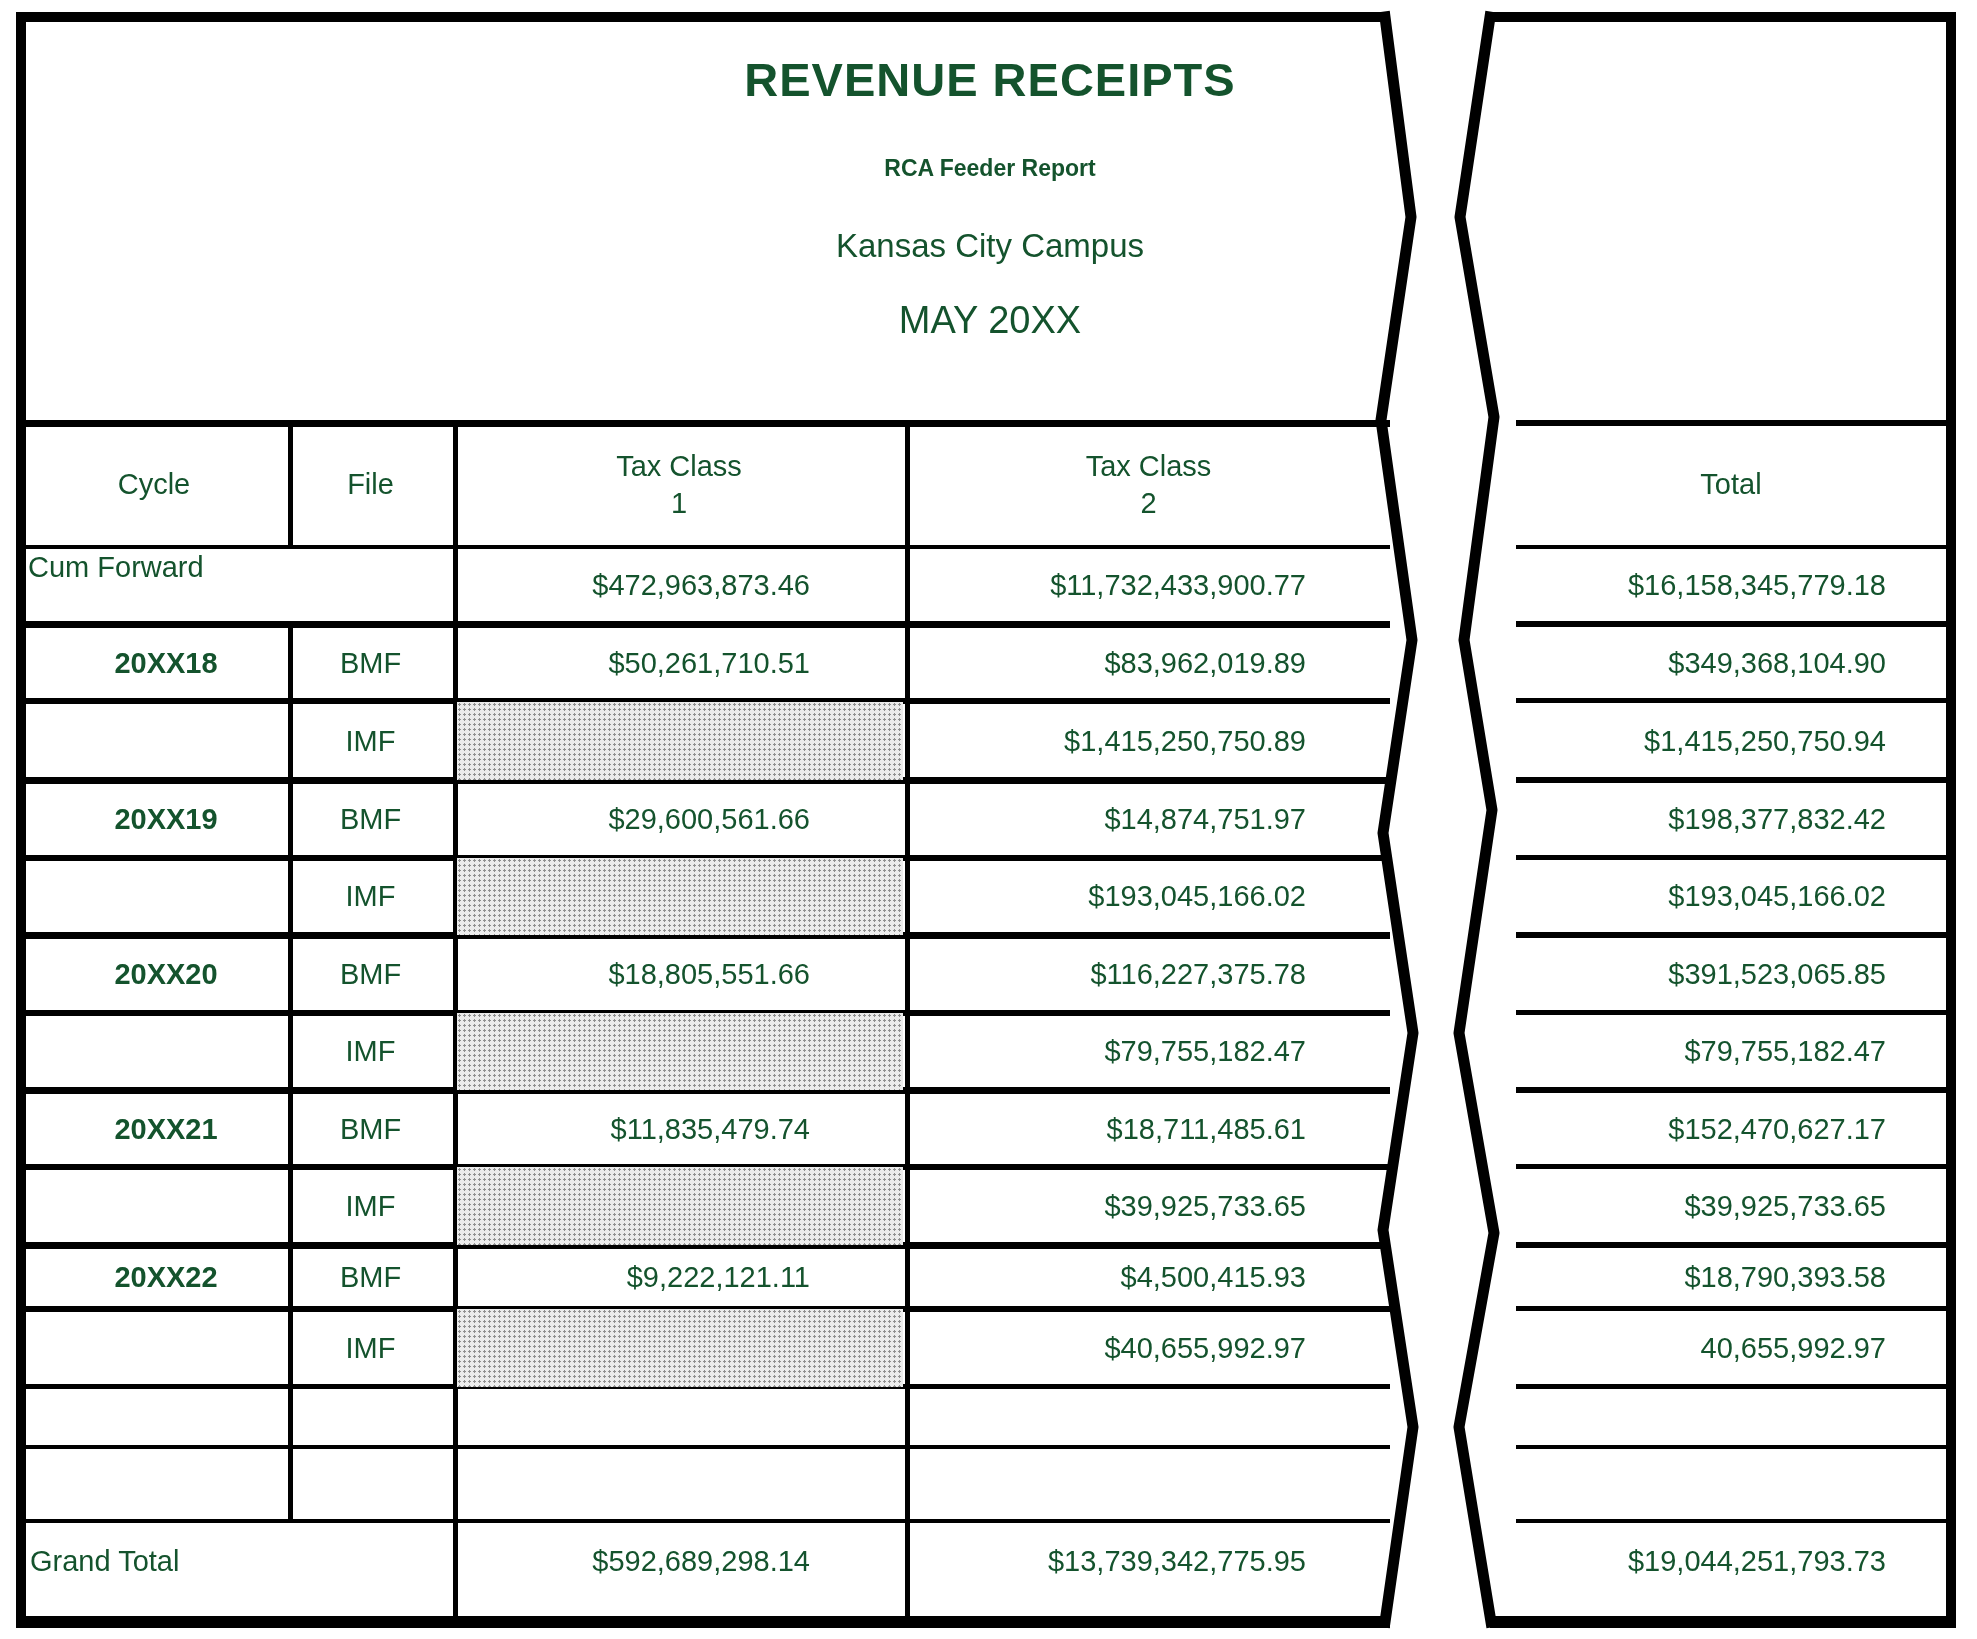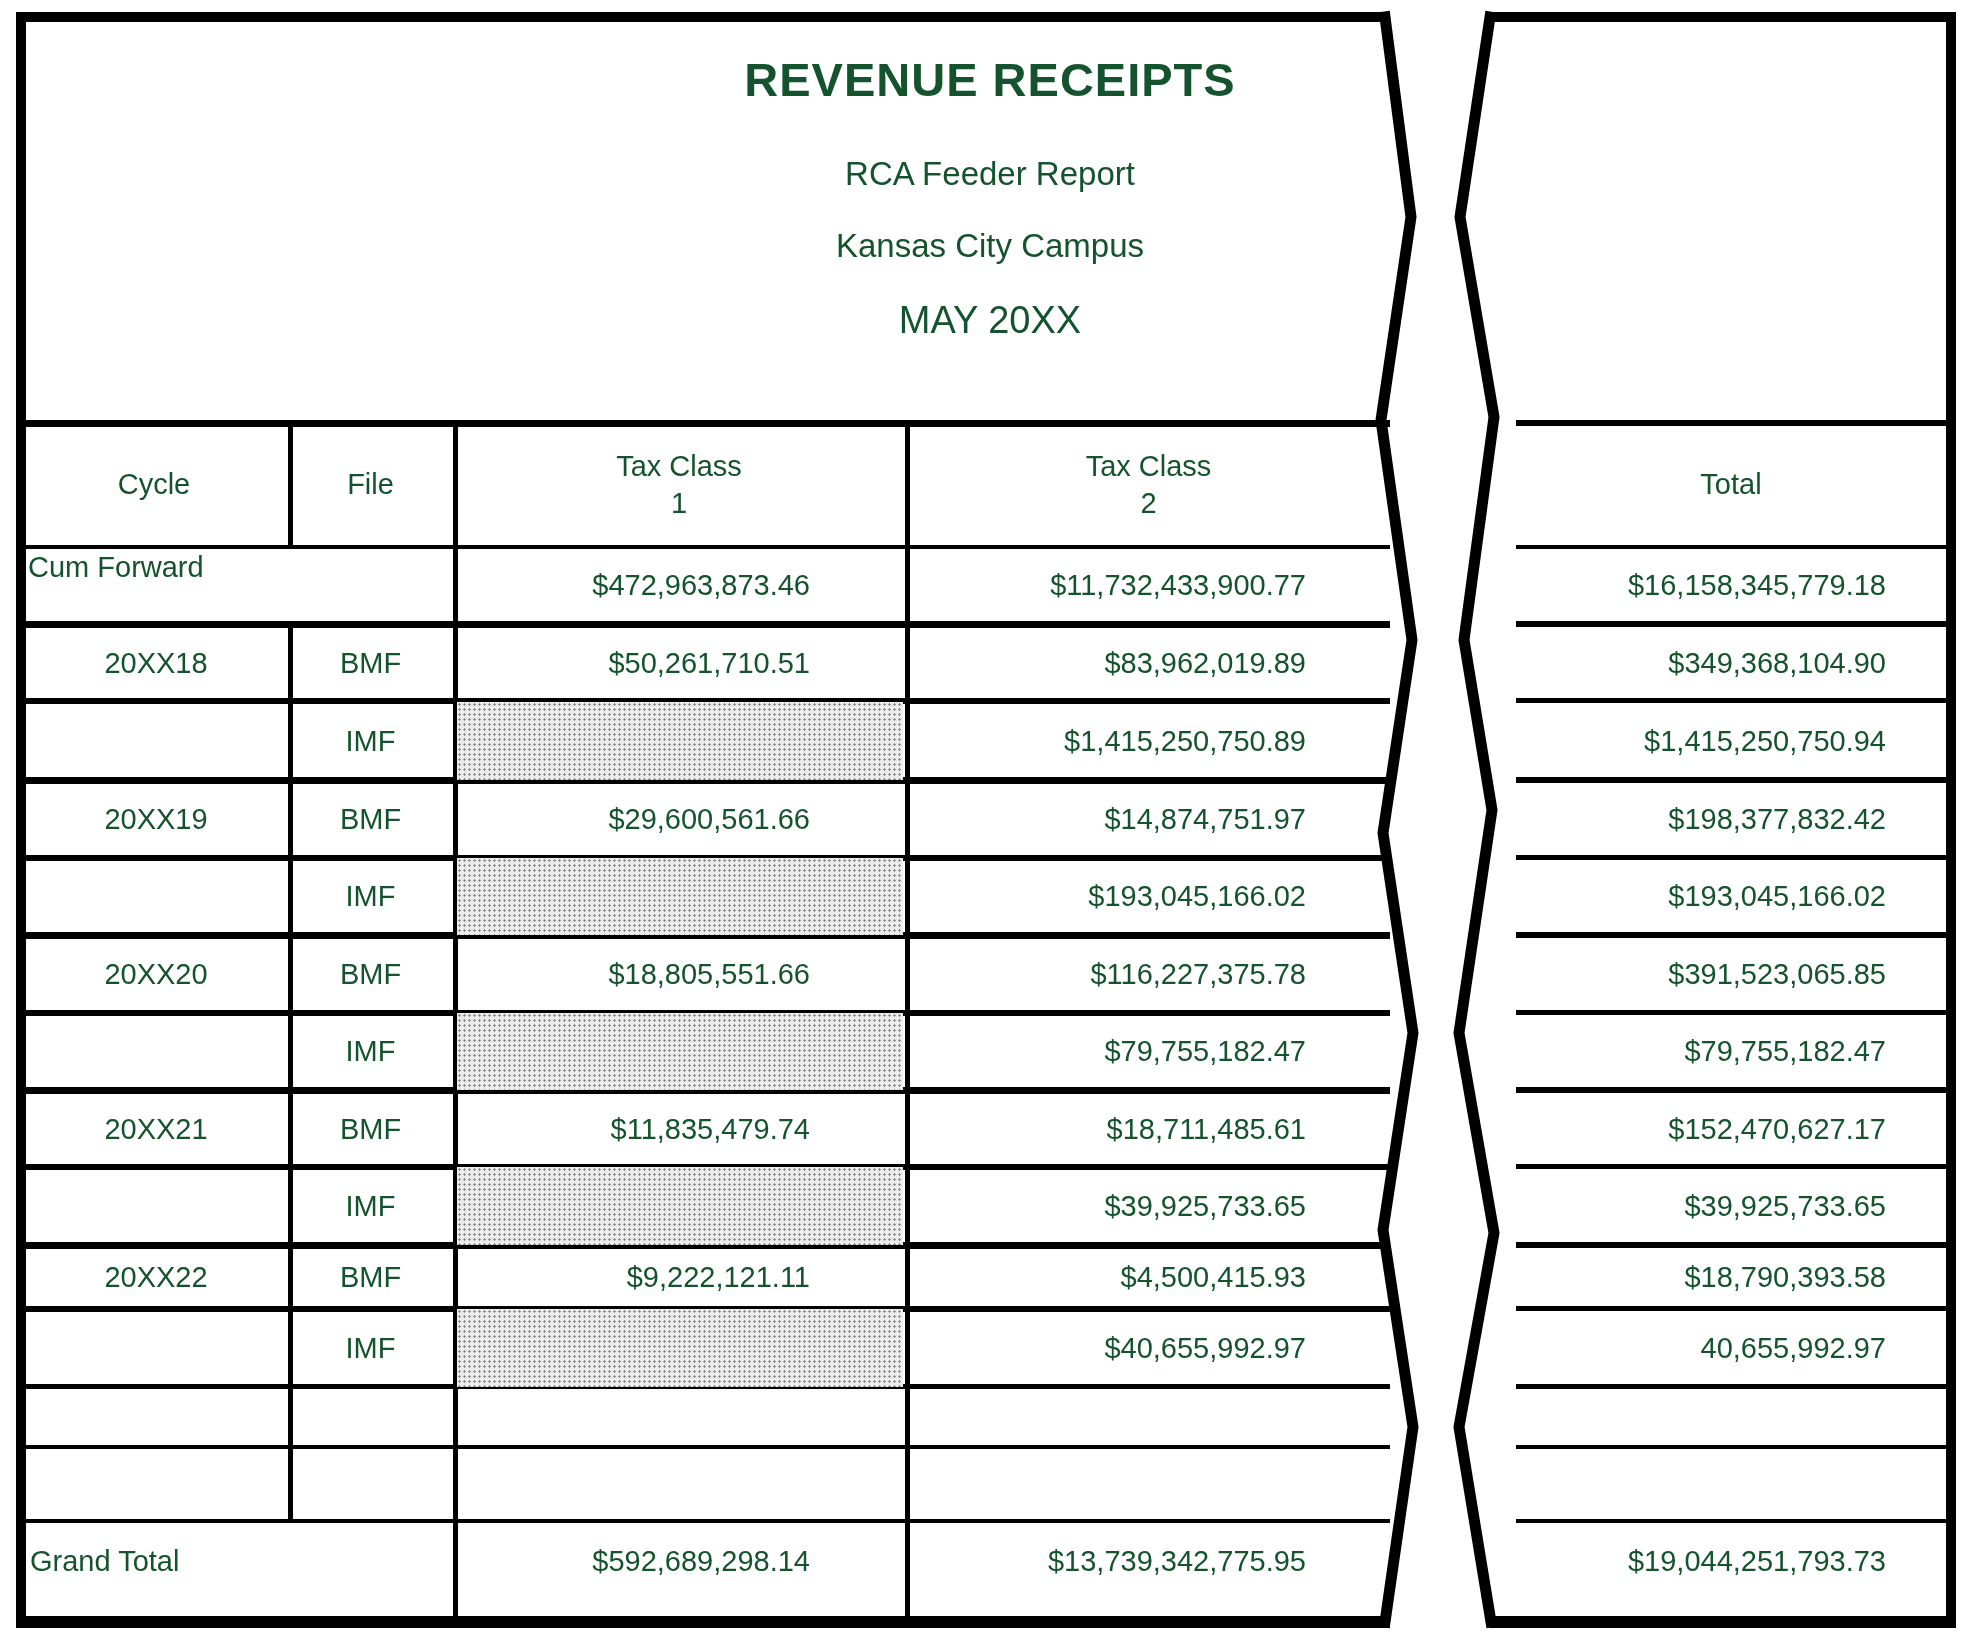--- a/index.html
+++ b/index.html
@@ -2,28 +2,28 @@
 <html><head>
 <meta charset="utf-8">
 <style>
   html,body{margin:0;padding:0;background:#fff;}
   .page{position:relative;width:1977px;height:1639px;background:#ffffff;
         font-family:"Liberation Sans", sans-serif;color:#14532d;overflow:hidden;}
   .line{position:absolute;background:#000;}
   .tear-svg{position:absolute;left:0;top:0;width:1977px;height:1639px;pointer-events:none;}
   .titleblock{position:absolute;left:400px;top:0;width:1180px;text-align:center;}
   .title-main{position:absolute;left:0;top:52px;width:100%;font-size:47px;font-weight:bold;letter-spacing:1px;}
-  .title-sub1{position:absolute;left:0;top:155px;width:100%;font-size:33px;}
+  .title-sub1{position:absolute;left:0;top:155px;width:100%;font-size:23px;font-weight:bold;}
   .title-sub2{position:absolute;left:0;top:227px;width:100%;font-size:33px;}
   .title-sub3{position:absolute;left:0;top:299px;width:100%;font-size:38px;}
   .hcell{position:absolute;display:flex;align-items:center;justify-content:center;
          font-size:29px;line-height:1.25;text-align:center;flex-direction:column;}
   .row{position:absolute;left:20px;width:1926px;}
   .cell{position:absolute;top:0;bottom:0;display:flex;align-items:center;font-size:29px;white-space:nowrap;}
-  .c-cycle{left:2px;width:268px;justify-content:center;}
+  .c-cycle{left:12px;width:268px;justify-content:center;font-weight:bold;}
   .c-file{left:268px;width:165px;justify-content:center;}
   .c-tc1{left:433px;width:452px;justify-content:flex-end;padding-right:95px;box-sizing:border-box;}
   .c-tc2{left:885px;width:507px;justify-content:flex-end;padding-right:106px;box-sizing:border-box;}
   .c-total{left:1436px;width:430px;justify-content:flex-end;box-sizing:border-box;}
   .c-cumlabel{left:8px;width:430px;justify-content:flex-start;align-items:flex-start;padding-top:2px;}
   .c-grandlabel{left:10px;width:420px;justify-content:flex-start;}
   .shadecell{position:absolute;left:437px;width:446px;top:-3px;bottom:-3px;
              background-color:#ececec;
              background-image:radial-gradient(#909090 1.2px, transparent 1.3px);
              background-size:5px 5px;}

